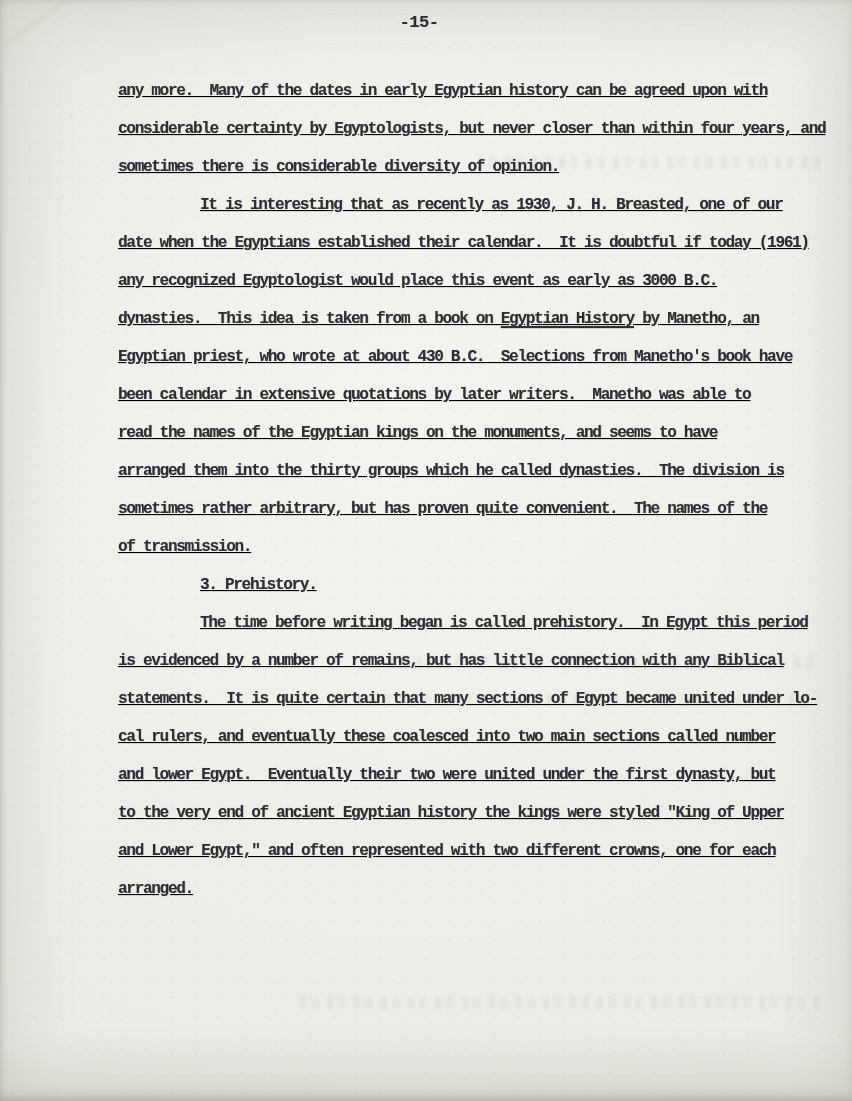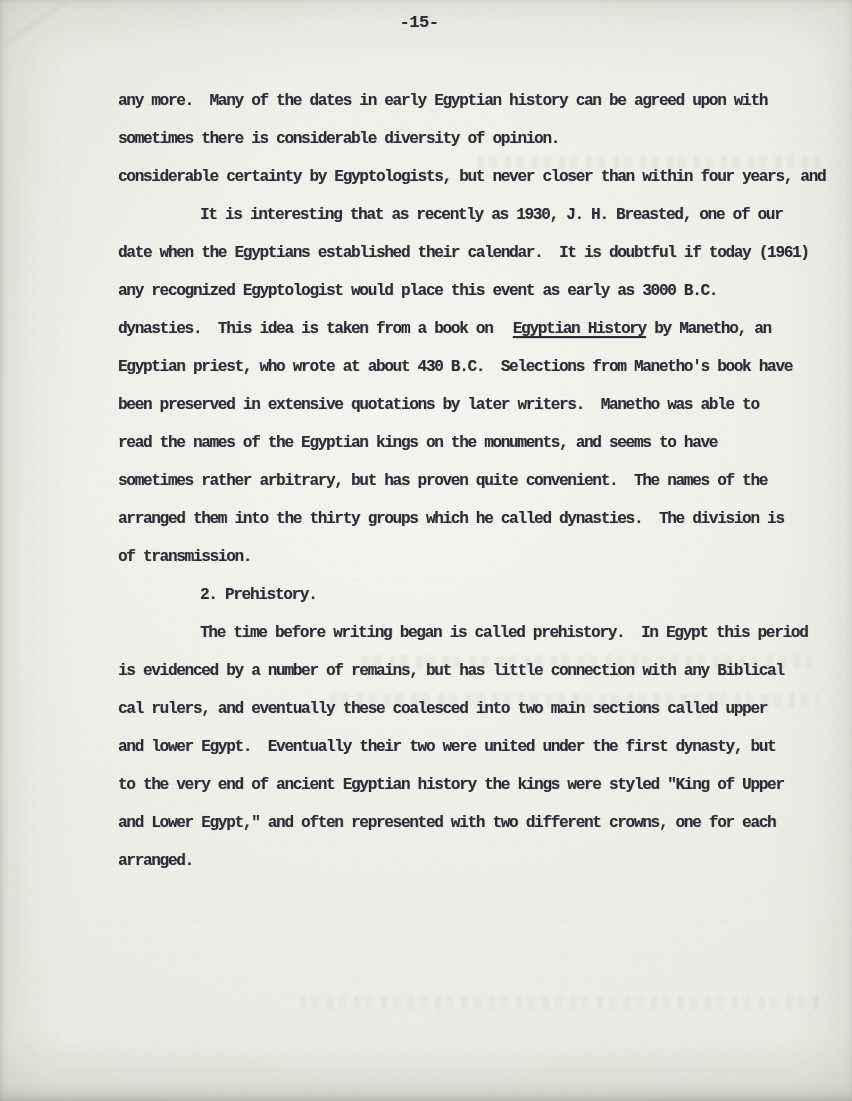--- a/index.html
+++ b/index.html
@@ -60,40 +60,40 @@
     right: 14px;
     text-align: center;
     font-size: 17px;
     font-weight: 700;
     letter-spacing: -0.5px;
     color: var(--ink);
     text-shadow: 0.4px 0.4px 0.7px rgba(45,45,55,.4);
   }
   .body-text {
     position: absolute;
-    top: 82px;
+    top: 72px;
     left: 118px;
     width: 722px;
+    text-decoration: underline;
   }
   .line {
     height: 38px;
     line-height: 38px;
     font-size: 16px;
     font-weight: 700;
     letter-spacing: -1.28px;
     white-space: pre;
     color: var(--ink);
     text-shadow: 0.4px 0.4px 0.7px rgba(45,45,55,.38);
   }
   .line.indent { padding-left: 82px; }
   .u {
     text-decoration: underline;
     text-decoration-thickness: 1.6px;
     text-underline-offset: 3px;
-    margin-left: 12px;
   }
   .smudge {
     position: absolute;
     height: 13px;
     background: repeating-linear-gradient(90deg,
       rgba(118,124,112,.5) 0 6px, transparent 6px 11px,
       rgba(118,124,112,.35) 11px 19px, transparent 19px 27px);
     filter: blur(1.6px);
     opacity: .16;
     pointer-events: none;
@@ -105,36 +105,37 @@
 </style>
 </head>
 <body>
 
 <div class="page">
   <div class="grain"></div>
   <div class="crease"></div>
   <div class="page-number">-15-</div>
   <div class="body-text">
       <div class="line">any more.  Many of the dates in early Egyptian history can be agreed upon with</div>
+      <div class="line">considerable certainty by Egyptologists, but never closer than within four years, and</div>
       <div class="line">sometimes there is considerable diversity of opinion.</div>
-      <div class="line">considerable certainty by Egyptologists, but never closer than within four years, and</div>
       <div class="line indent">It is interesting that as recently as 1930, J. H. Breasted, one of our</div>
       <div class="line">date when the Egyptians established their calendar.  It is doubtful if today (1961)</div>
       <div class="line">any recognized Egyptologist would place this event as early as 3000 B.C.</div>
       <div class="line"><span>dynasties.  This idea is taken from a book on </span><span class="u">Egyptian History</span><span> by Manetho, an</span></div>
       <div class="line">Egyptian priest, who wrote at about 430 B.C.  Selections from Manetho's book have</div>
-      <div class="line">been preserved in extensive quotations by later writers.  Manetho was able to</div>
+      <div class="line">been calendar in extensive quotations by later writers.  Manetho was able to</div>
       <div class="line">read the names of the Egyptian kings on the monuments, and seems to have</div>
+      <div class="line">arranged them into the thirty groups which he called dynasties.  The division is</div>
       <div class="line">sometimes rather arbitrary, but has proven quite convenient.  The names of the</div>
-      <div class="line">arranged them into the thirty groups which he called dynasties.  The division is</div>
       <div class="line">of transmission.</div>
-      <div class="line indent">2. Prehistory.</div>
+      <div class="line indent">3. Prehistory.</div>
       <div class="line indent">The time before writing began is called prehistory.  In Egypt this period</div>
       <div class="line">is evidenced by a number of remains, but has little connection with any Biblical</div>
-      <div class="line">cal rulers, and eventually these coalesced into two main sections called upper</div>
+      <div class="line">statements.  It is quite certain that many sections of Egypt became united under lo-</div>
+      <div class="line">cal rulers, and eventually these coalesced into two main sections called number</div>
       <div class="line">and lower Egypt.  Eventually their two were united under the first dynasty, but</div>
       <div class="line">to the very end of ancient Egyptian history the kings were styled "King of Upper</div>
       <div class="line">and Lower Egypt," and often represented with two different crowns, one for each</div>
       <div class="line">arranged.</div>
     </div>
   <div class="smudge s1"></div>
   <div class="smudge s2"></div>
   <div class="smudge s3"></div>
   <div class="smudge s4"></div>
 </div>

